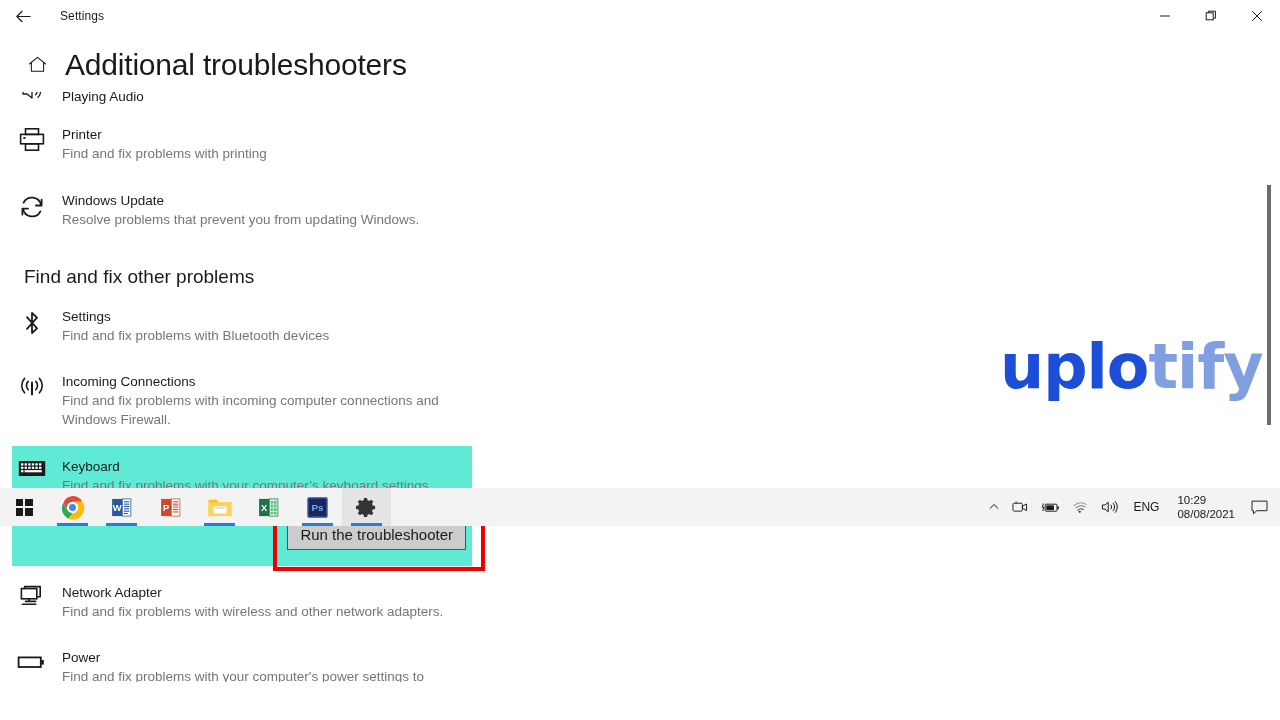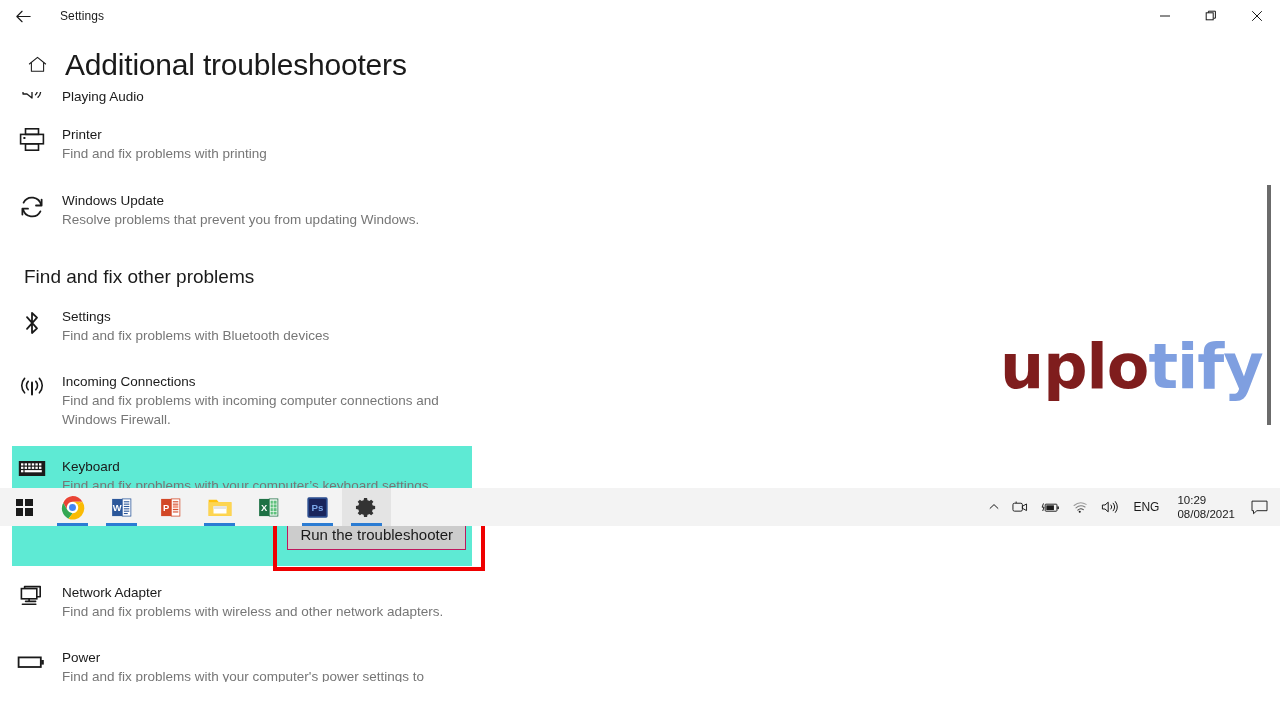--- a/index.html
+++ b/index.html
@@ -105,21 +105,21 @@
     position: absolute; left: 5px; width: 4px; background: #6b6b6b;
   }
 
   
   .watermark {
     position: absolute; left: 1000px; top: 330px;
     font-size: 62px; font-weight: 700; letter-spacing: -1px;
     font-family: "DejaVu Sans", sans-serif;
     user-select: none;
   }
-  .wm-a { color: #7f1d1d; }
+  .wm-a { color: #1d4ed8; }
   .wm-b { color: #7f9fe0; }
 
   
   .taskbar {
     position: absolute; left: 0; bottom: 0; width: 1280px; height: 38px;
     background: #f3f3f3;
     display: flex; align-items: center;
   }
   .tb-start {
     width: 48px; height: 38px; display: flex; align-items: center; justify-content: center;

